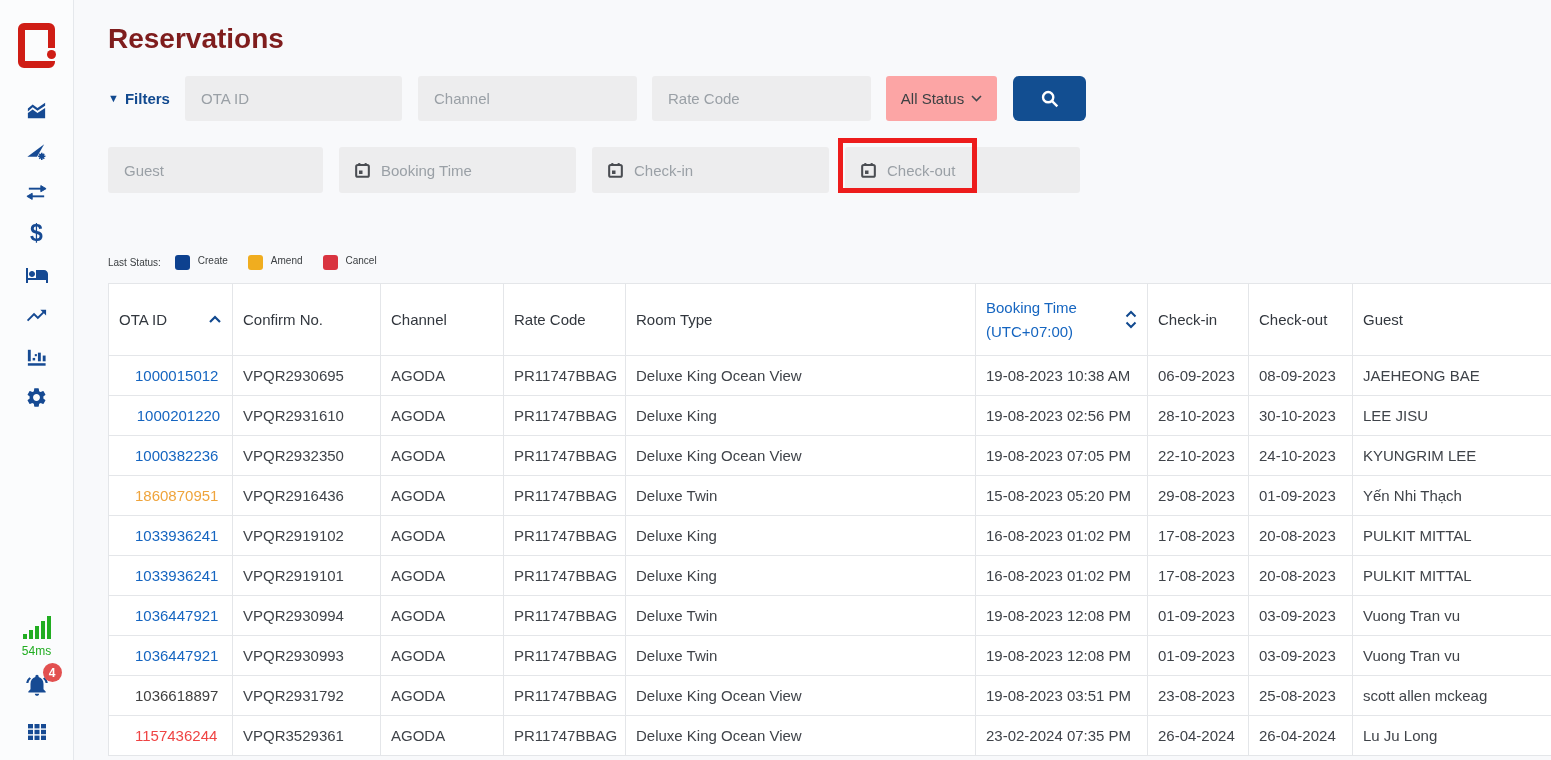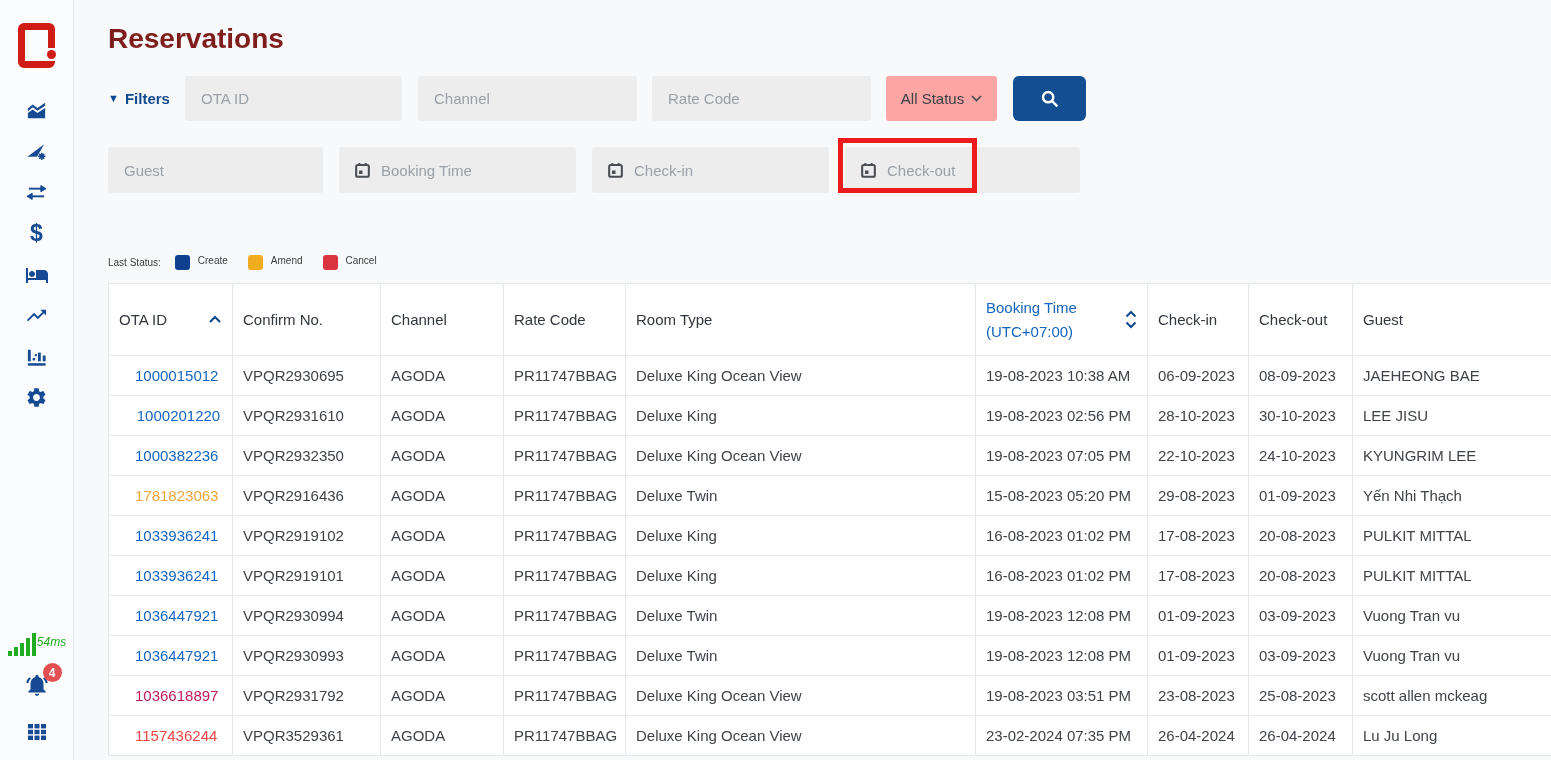--- a/index.html
+++ b/index.html
@@ -11,21 +11,21 @@
     background:#fbfcfd; border-right:1px solid #e5e8ec; display:flex; flex-direction:column; align-items:center; }
   .logo { position:relative; width:37px; height:45px; margin-top:23px; flex:none; }
   .logo-frame { position:absolute; inset:0; border:7px solid #cf1d15; border-radius:6px; }
   .logo-gap { position:absolute; right:-1px; top:25px; width:10px; height:13px; background:#fbfcfd; }
   .logo-dot { position:absolute; right:-1px; top:27px; width:9px; height:9px; border-radius:50%; background:#cf1d15; }
   .nav { margin-top:22px; display:flex; flex-direction:column; align-items:center; }
   .nav-item { width:74px; height:41px; display:flex; align-items:center; justify-content:center; color:#164a93; cursor:pointer; }
   .nav-item svg { display:block; }
   .dollar-glyph { font-size:23px; font-weight:700; color:#164a93; line-height:1; }
   .sidebar-bottom { margin-top:auto; display:flex; flex-direction:column; align-items:center; padding-bottom:12px; }
-  .latency { display:flex; align-items:flex-start;font-style:italic; }
+  .latency { display:flex; flex-direction:column; align-items:center; }
   .latency-label { font-size:12px; margin-top:3px; }
   .bell-wrap { position:relative; margin-top:14px; color:#164a93; }
   .badge { position:absolute; top:-9px; right:-12px; min-width:19px; height:19px; border-radius:50%;
     color:#fff; font-size:12px; font-weight:700; display:flex; align-items:center; justify-content:center; }
   .apps { margin-top:18px; color:#164a93; }
 
   
   .main { position:absolute; left:74px; top:0; width:1477px; height:760px; }
   .page-title { position:absolute; left:34px; top:23px; font-size:28px; font-weight:700; color:#7f1d1d; }
 
@@ -317,21 +317,21 @@
             <td>VPQR2932350</td>
             <td>AGODA</td>
             <td>PR11747BBAG</td>
             <td>Deluxe King Ocean View</td>
             <td>19-08-2023 07:05 PM</td>
             <td>22-10-2023</td>
             <td>24-10-2023</td>
             <td>KYUNGRIM LEE</td>
           </tr>
           <tr>
-            <td class="ota-link" style="color: rgb(239, 164, 60);">1781823063</td>
+            <td class="ota-link" style="color: rgb(239, 164, 60);">1860870951</td>
             <td>VPQR2916436</td>
             <td>AGODA</td>
             <td>PR11747BBAG</td>
             <td>Deluxe Twin</td>
             <td>15-08-2023 05:20 PM</td>
             <td>29-08-2023</td>
             <td>01-09-2023</td>
             <td>Yến Nhi Thạch</td>
           </tr>
           <tr>
@@ -372,21 +372,21 @@
             <td>VPQR2930993</td>
             <td>AGODA</td>
             <td>PR11747BBAG</td>
             <td>Deluxe Twin</td>
             <td>19-08-2023 12:08 PM</td>
             <td>01-09-2023</td>
             <td>03-09-2023</td>
             <td>Vuong Tran vu</td>
           </tr>
           <tr>
-            <td class="ota-link" style="color: #be185d;">1036618897</td>
+            <td class="ota-link" style="color: #404040;">1036618897</td>
             <td>VPQR2931792</td>
             <td>AGODA</td>
             <td>PR11747BBAG</td>
             <td>Deluxe King Ocean View</td>
             <td>19-08-2023 03:51 PM</td>
             <td>23-08-2023</td>
             <td>25-08-2023</td>
             <td>scott allen mckeag</td>
           </tr>
           <tr>

